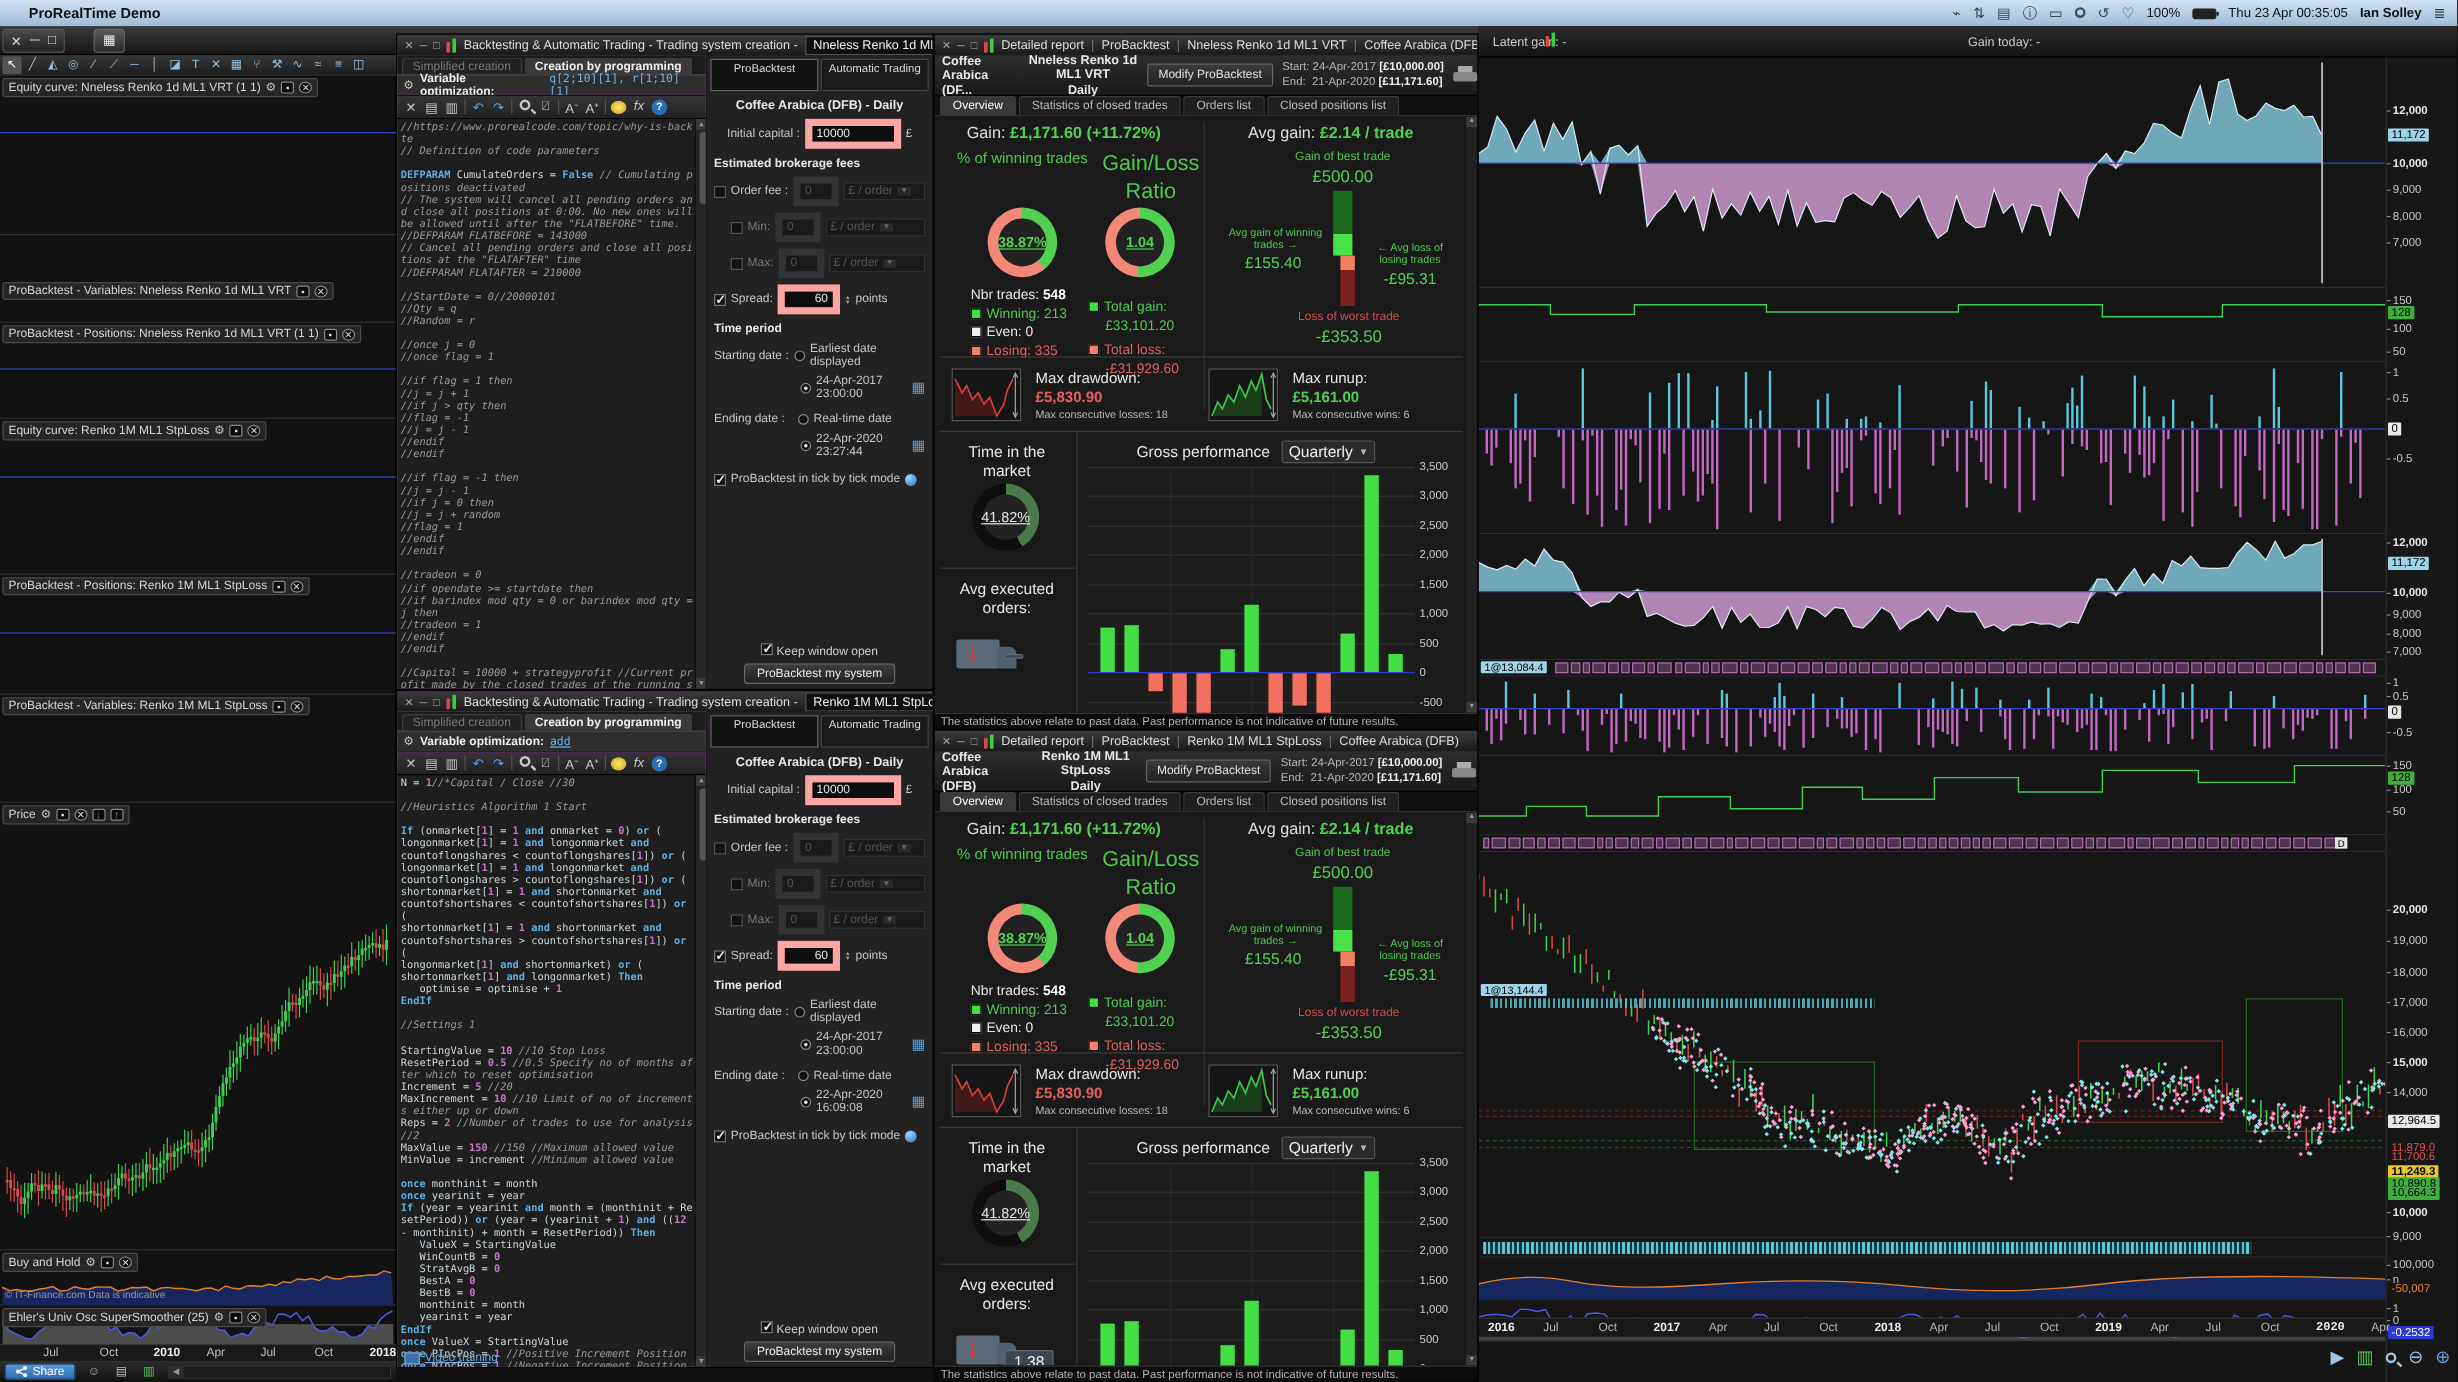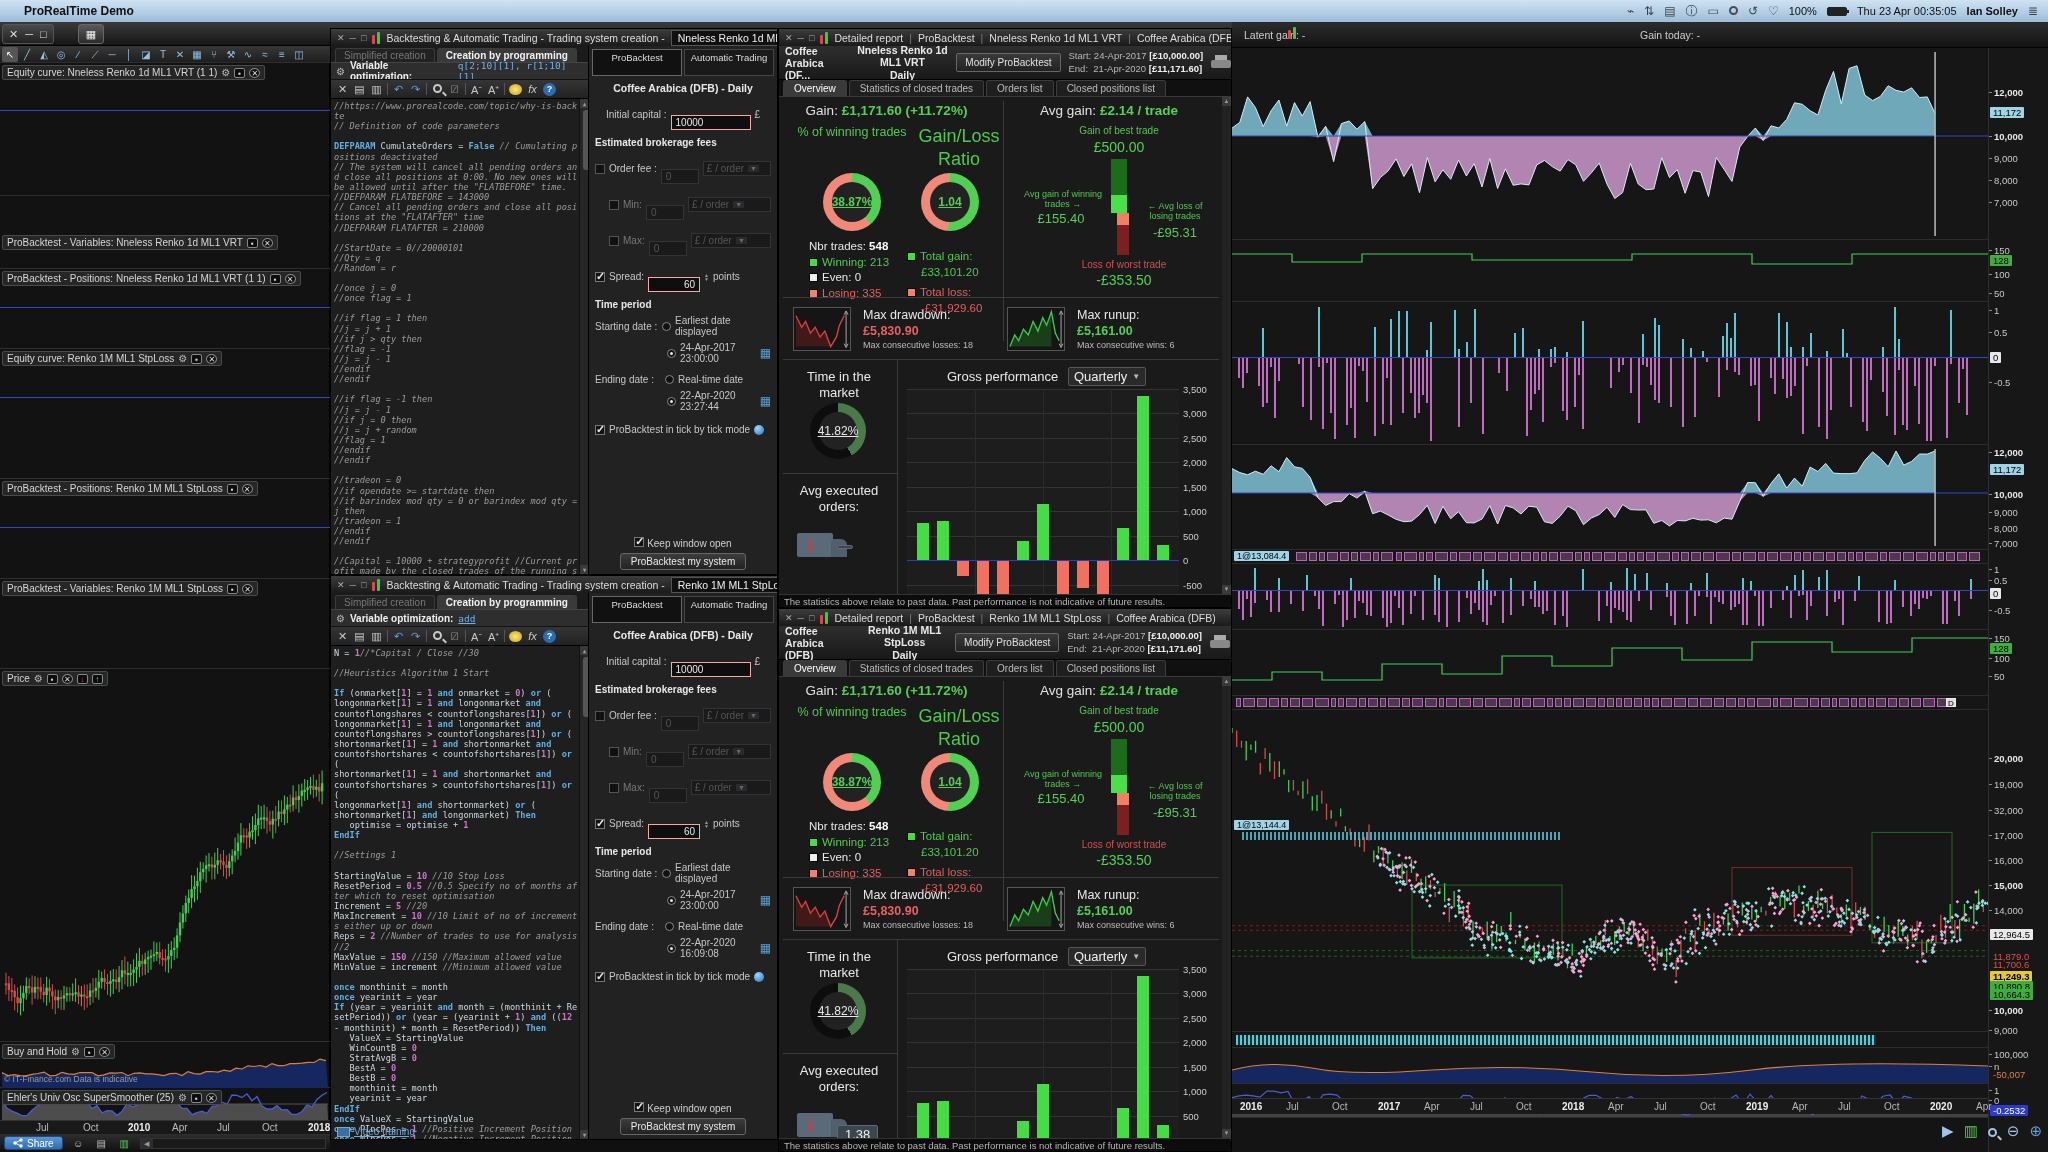--- a/index.html
+++ b/index.html
@@ -90,21 +90,21 @@
   .side-tabs{display:flex;padding:3px 3px 0;gap:2px;}
   .side-tab{flex:1;text-align:center;border:1px solid #444;background:#1a1a1a;padding:2px 0 0;}
   .side-tab.on{background:#111;border-color:#666;}
   .side-tab .stl{font-size:9.5px;color:#ddd;display:block;margin-bottom:1px;}
   .thumb{height:36px;margin:0 2px 2px;background:#0d1f10;position:relative;overflow:hidden;}
   .thumb svg{position:absolute;inset:0;}
   .side-instr{text-align:center;font-weight:bold;color:#e8e8e8;margin-top:6px;font-size:10.5px;}
   .frow{display:flex;align-items:center;gap:4px;padding:0 6px;margin-top:5px;}
   .frow .lbl{color:#c6c6c6;}
   .frow .lbl.dim{color:#777;}
-  .finput{background:#0e0e0e;border:1px solid #fca5a5;color:#e8e8e8;padding:1px 4px;margin-top:16px;}
+  .finput{background:#0e0e0e;border:6px solid #fca5a5;color:#e8e8e8;padding:1px 4px;}
   .finput.dis{background:#1a1a1a;border-color:#333;color:#555;}
   .fselect{background:#1a1a1a;border:1px solid #333;color:#555;padding:1px 3px;display:flex;align-items:center;gap:4px;}
   .fselect i{background:#2a2a2a;color:#667;font-size:7px;padding:0 2px;}
   .cb{width:10px;height:10px;border:1px solid #777;background:#111;display:inline-block;position:relative;flex:none;}
   .cb.on:after{content:"✓";position:absolute;left:0;top:-3px;color:#e8e8e8;font-size:11px;font-weight:bold;}
   .cb.off2{border-color:#555;}
   .radio{width:9px;height:9px;border:1px solid #888;border-radius:50%;background:#111;display:inline-block;position:relative;flex:none;}
   .radio.on:after{content:"";position:absolute;left:2px;top:2px;width:3px;height:3px;border-radius:50%;background:#e8e8e8;}
   .sect{font-weight:bold;color:#e8e8e8;padding:0 6px;margin-top:7px;}
   .cal-ic{color:#5aa0d8;font-size:12px;}
@@ -1883,21 +1883,21 @@
         <div class="ax" style="top: 516px;">1</div>
         <div class="ax" style="top: 527px;">0.5</div>
         <div class="ax" style="top: 557px;">-0.5</div>
         <div class="badge white" style="top: 540px;">0</div>
         <div class="ax" style="top: 585px;">150</div>
         <div class="ax" style="top: 605px;">100</div>
         <div class="ax" style="top: 623px;">50</div>
         <div class="badge green" style="top: 595px;">128</div>
         <div class="ax bold" style="top: 705px;">20,000</div>
         <div class="ax" style="top: 731px;">19,000</div>
-        <div class="ax" style="top: 757px;">32,000</div>
+        <div class="ax" style="top: 757px;">18,000</div>
         <div class="ax" style="top: 782px;">17,000</div>
         <div class="ax" style="top: 807px;">16,000</div>
         <div class="ax bold" style="top: 832px;">15,000</div>
         <div class="ax" style="top: 857px;">14,000</div>
         <div class="ax bold" style="top: 957px;">10,000</div>
         <div class="ax" style="top: 977px;">9,000</div>
         <div class="badge white" style="top: 881px;">12,964.5</div>
         <div class="badge redt" style="top: 903px;">11,879.0</div>
         <div class="badge redt" style="top: 911px;">11,700.6</div>
         <div class="badge yellow" style="top: 923px;">11,249.3</div>
@@ -1919,21 +1919,21 @@
         <span style="left: 238px;">Jul</span>
         <span style="left: 284px;">Oct</span>
         <span class="yr" style="left: 330px;">2018</span>
         <span style="left: 376px;">Apr</span>
         <span style="left: 422px;">Jul</span>
         <span style="left: 468px;">Oct</span>
         <span class="yr" style="left: 514px;">2019</span>
         <span style="left: 560px;">Apr</span>
         <span style="left: 606px;">Jul</span>
         <span style="left: 652px;">Oct</span>
-        <span class="yr" style="left: 698px;">2020</span>
+        <span class="yr" style="left: 698px; font-family: Liberation Mono, monospace;">2020</span>
         <span style="left: 744px;">Apr</span>
       </div>
     <div class="rc-icons">
       <span class="ric">▶</span>
       <span class="ric" style="color:#5c5">▥</span>
       <span class="ric"><span class="mag" style="border-color:#9fc6e8"></span></span>
       <span class="ric">⊖</span>
       <span class="ric" style="color:#5f9fe0">⊕</span>
     </div>
   </div>

